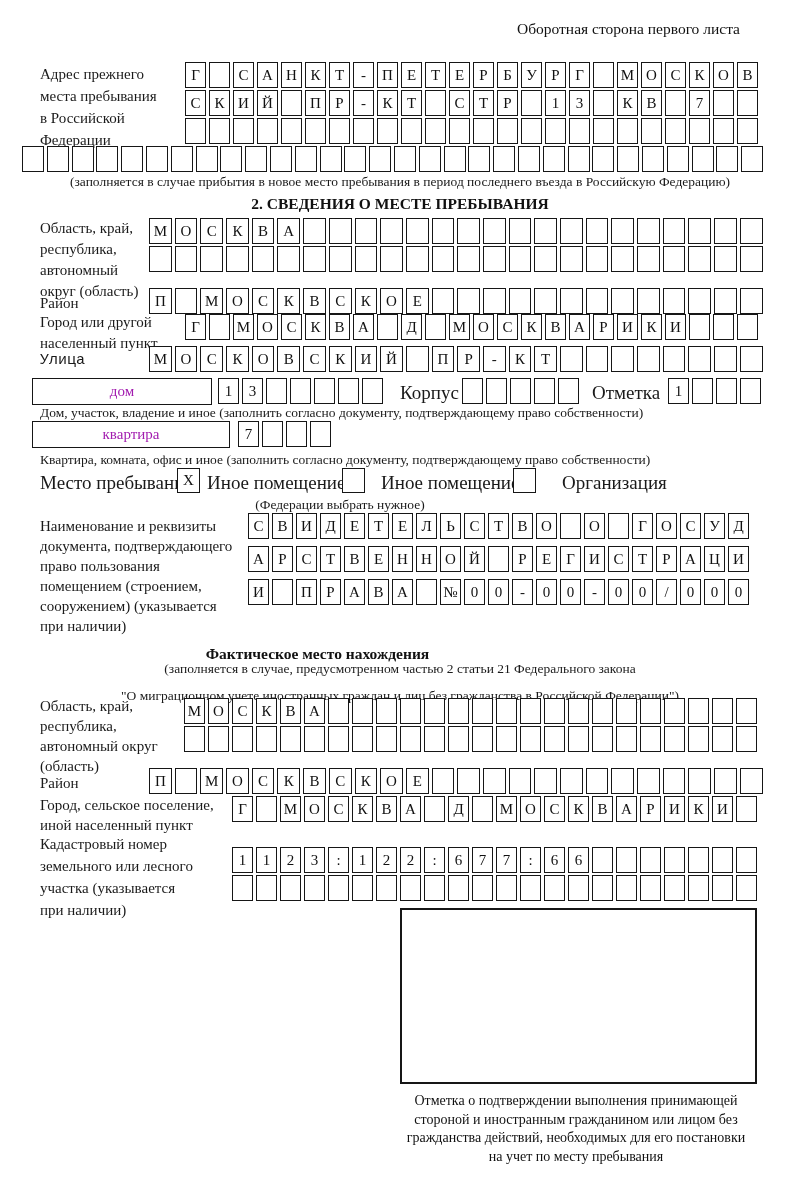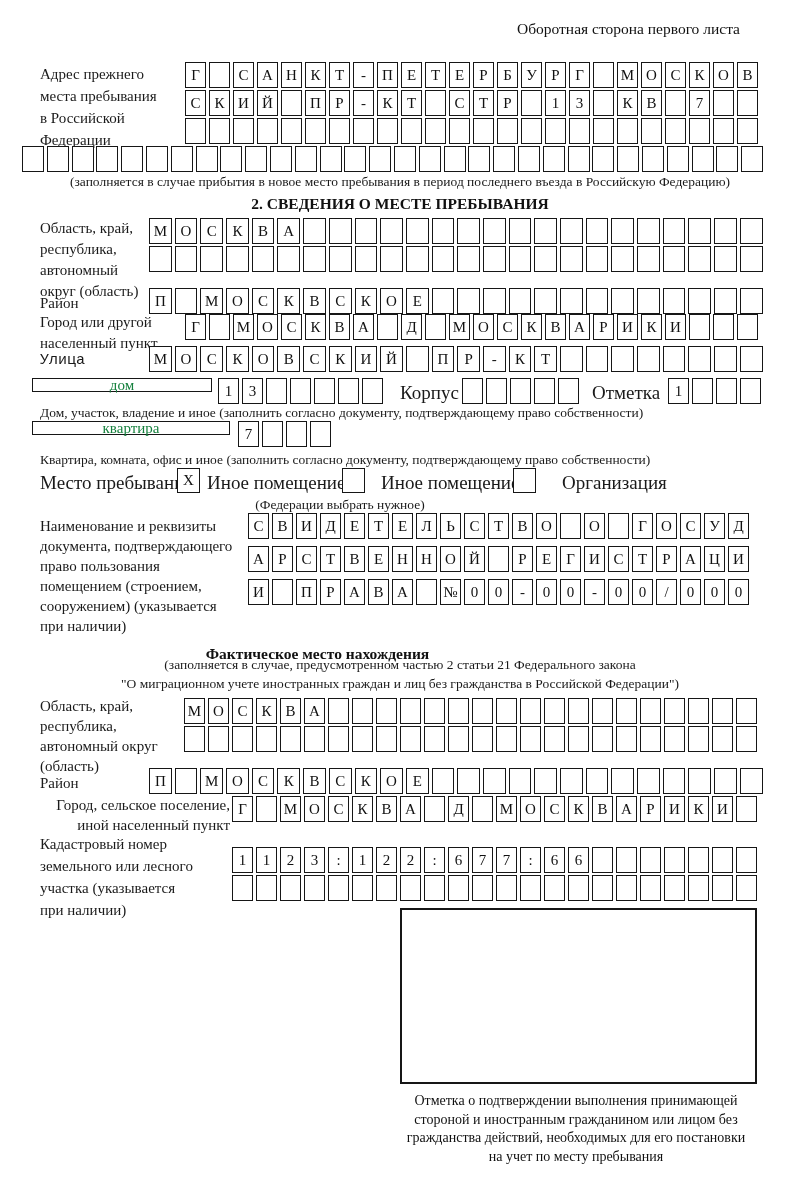--- a/index.html
+++ b/index.html
@@ -19,23 +19,23 @@
   .boxes { display:flex; gap:3px; }
   .cell {
     width:21px; height:26px; flex:0 0 auto;
     border:1.6px solid #161616; background:#fff;
     display:flex; align-items:center; justify-content:center;
     font-size:15px; color:#111; font-family:"Liberation Serif", serif;
   }
   .wb .cell { width:22.7px; }
   .wf { gap:2.8px; } .wf .cell { width:22px; }
   .labelbox {
-    border:1.8px solid #161616; height:14px;
+    border:1.8px solid #161616; height:27px;
     display:flex; align-items:center; justify-content:center;
-    font-size:15px; color:#15803d; background:#fff;
+    font-size:15px; color:#a21caf; background:#fff;
   }
   .checkbox {
     width:23px; height:25px; border:1.6px solid #161616; background:#fff;
     display:flex; align-items:center; justify-content:center;
     font-size:15px; color:#111;
   }
   .inline-label { font-size:19px; color:#1a1a1a; }
   .stamp-rect { border:2px solid #161616; background:#fff; }
 </style>
 </head>
@@ -420,21 +420,21 @@
       <span class="cell">-</span>
       <span class="cell">0</span>
       <span class="cell">0</span>
       <span class="cell">/</span>
       <span class="cell">0</span>
       <span class="cell">0</span>
       <span class="cell">0</span>
     </div>
 
   <div class="abs title center" style="top:631px; left:0; width:635px;margin-top:14px;">Фактическое место нахождения</div>
-  <div class="abs caption center" style="top:655px; left:0; width:800px; line-height:19px;">(заполняется в случае, предусмотренном частью 2 статьи 21 Федерального закона
+  <div class="abs caption center" style="top:655px; left:0; width:800px; line-height:27px;">(заполняется в случае, предусмотренном частью 2 статьи 21 Федерального закона
 "О миграционном учете иностранных граждан и лиц без гражданства в Российской Федерации")</div>
 
   <div class="abs label lh20" style="top:696px; left:40px; width:140px;">Область, край,
 республика,
 автономный округ
 (область)</div>
   <div class="abs boxes" style="top:698px; left:184px;">
       <span class="cell">М</span>
       <span class="cell">О</span>
       <span class="cell">С</span>
@@ -508,21 +508,21 @@
       <span class="cell"></span>
       <span class="cell"></span>
       <span class="cell"></span>
       <span class="cell"></span>
       <span class="cell"></span>
       <span class="cell"></span>
       <span class="cell"></span>
       <span class="cell"></span>
     </div>
 
-  <div class="abs label lh20" style="top:795px; left:40px; width:190px;text-align:right;">Город, сельское поселение,
+  <div class="abs label lh20" style="top:795px; left:40px; width:190px;">Город, сельское поселение,
 иной населенный пункт</div>
   <div class="abs boxes" style="top:796px; left:232px;">
       <span class="cell">Г</span>
       <span class="cell"></span>
       <span class="cell">М</span>
       <span class="cell">О</span>
       <span class="cell">С</span>
       <span class="cell">К</span>
       <span class="cell">В</span>
       <span class="cell">А</span>

